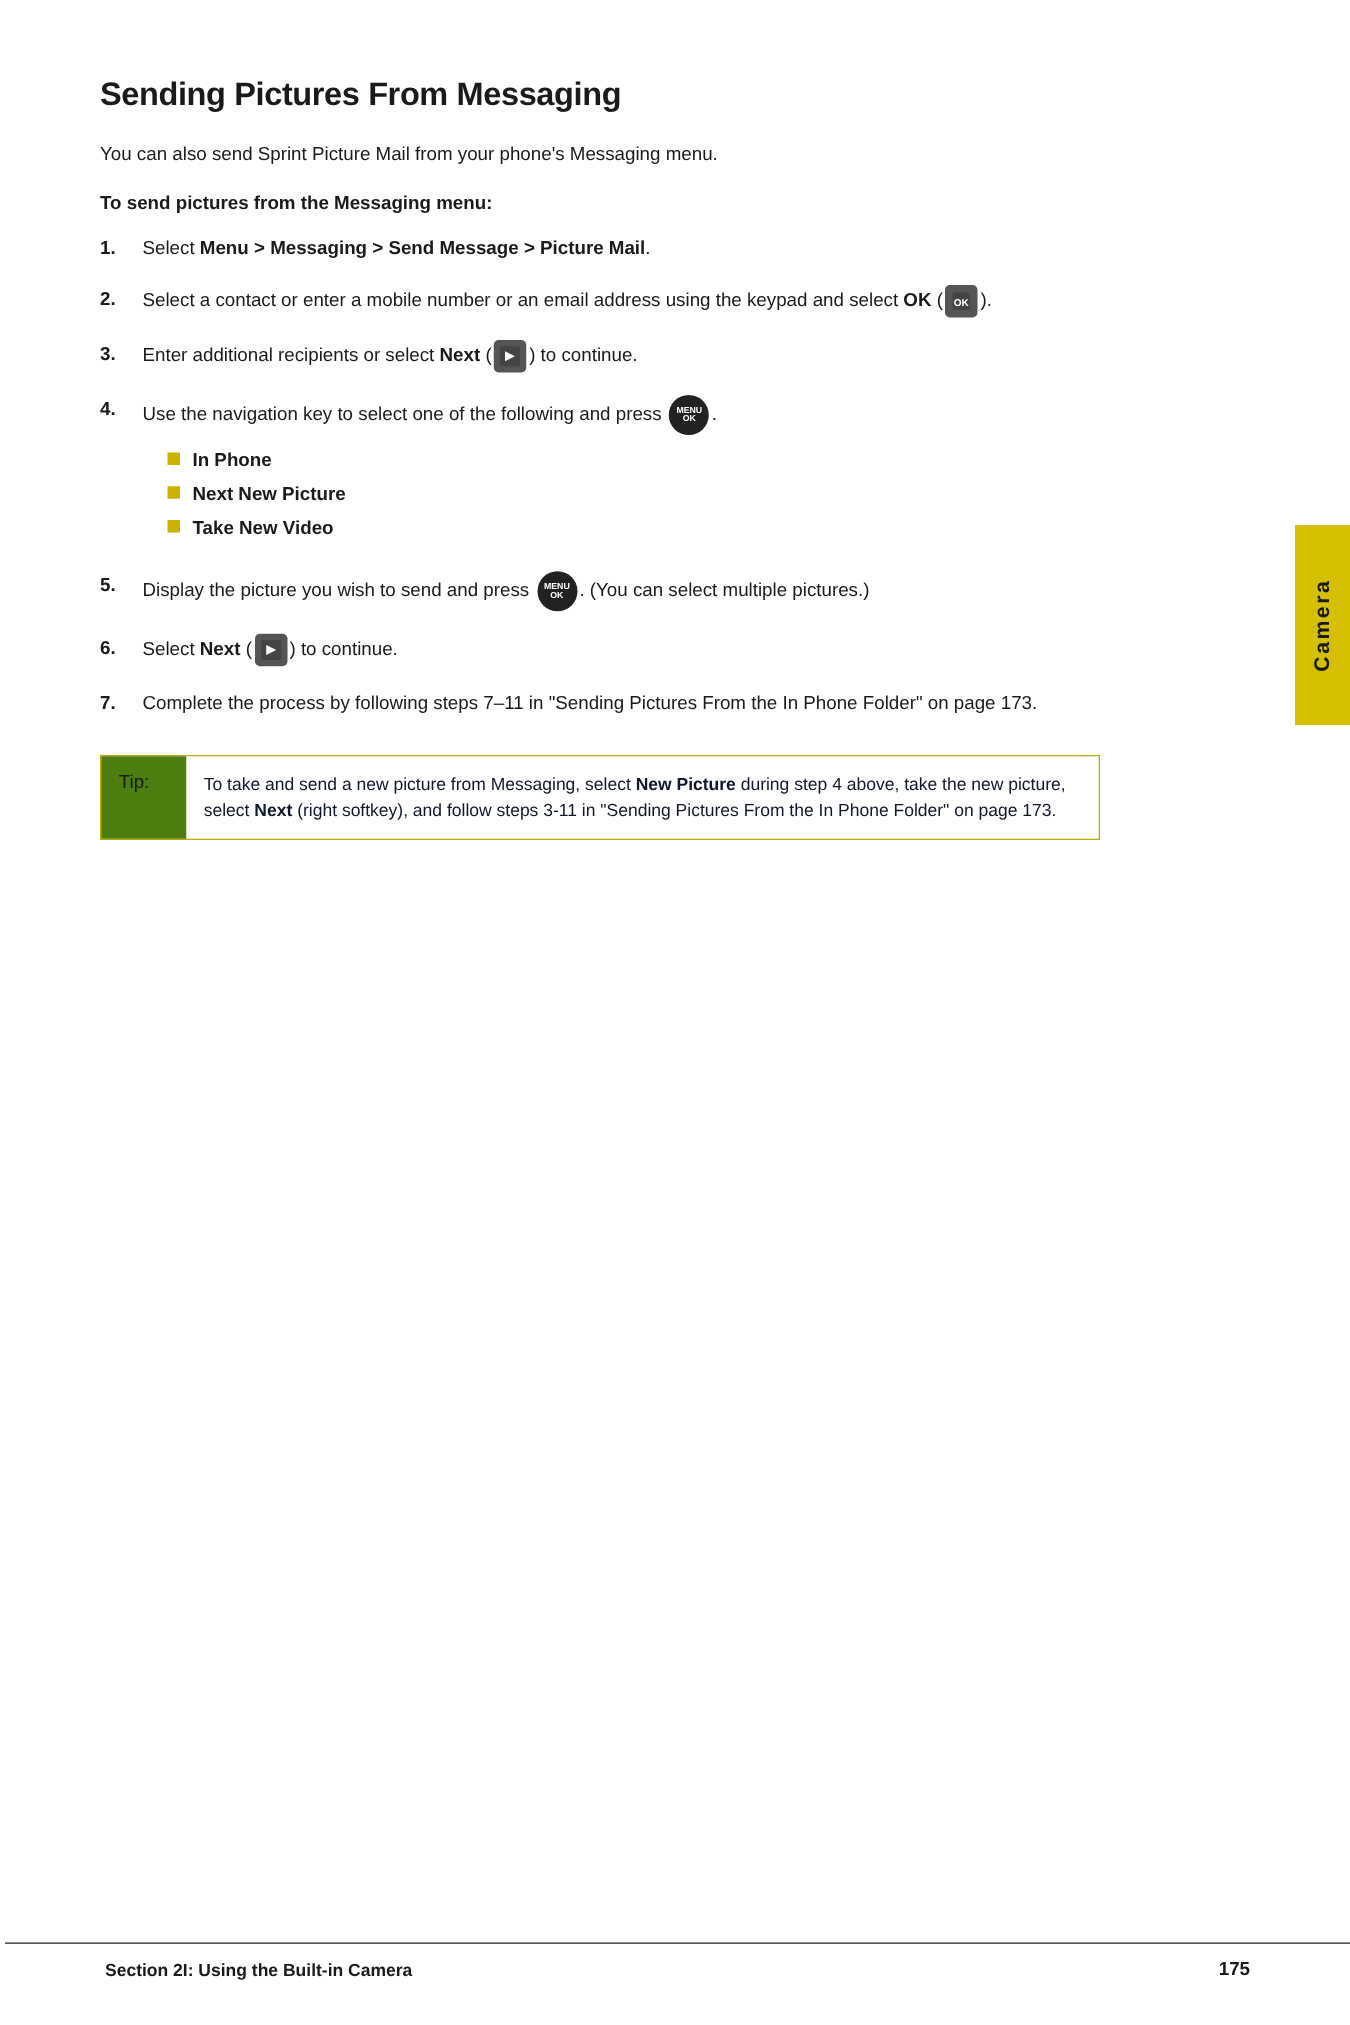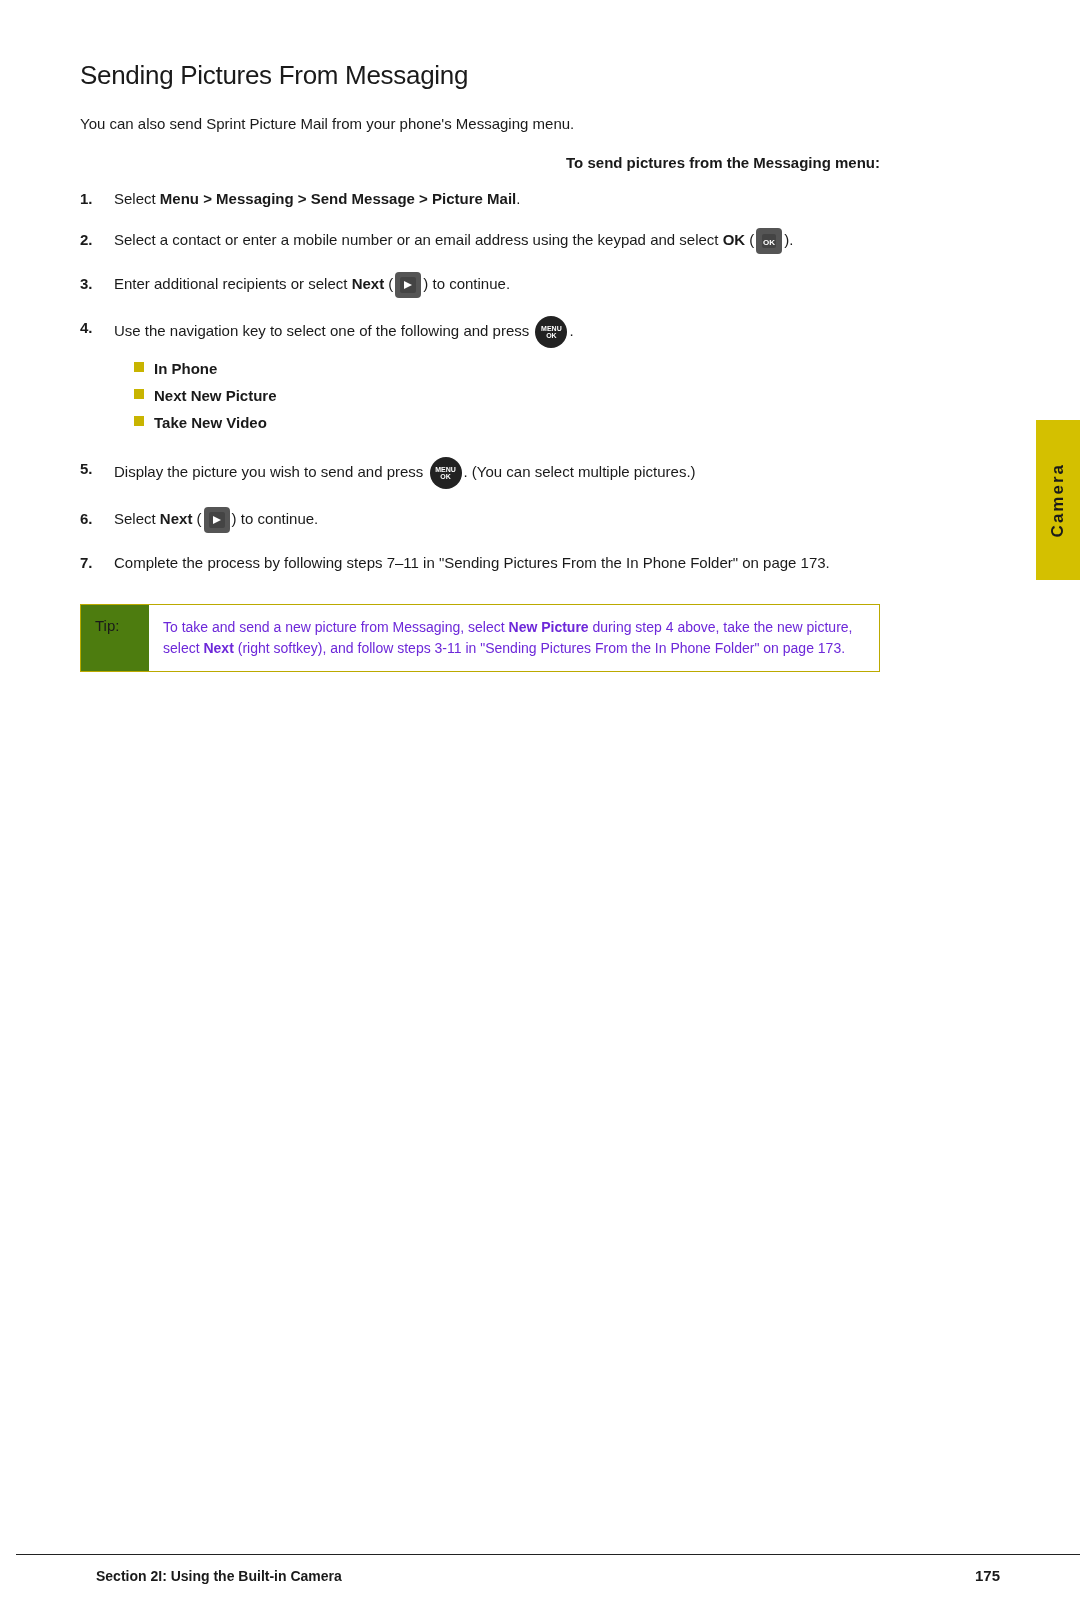--- a/index.html
+++ b/index.html
@@ -12,34 +12,33 @@
       min-height: 1620px;
       position: relative;
       overflow: hidden;
     }
     .page-content {
       padding: 60px 80px 80px 80px;
       max-width: 960px;
     }
     h1.page-title {
       font-size: 26px;
-      font-weight: 400;
+      font-weight: 700;
       margin-bottom: 22px;
       letter-spacing: -0.3px;
     }
     .intro-text {
       font-size: 15px;
       margin-bottom: 18px;
       line-height: 1.5;
     }
     .section-label {
       font-size: 15px;
       font-weight: 700;
       margin-bottom: 16px;
-      text-align: right;
     }
     ol.steps {
       list-style: none;
       counter-reset: step-counter;
       padding-left: 0;
     }
     ol.steps > li {
       counter-increment: step-counter;
       display: flex;
       align-items: flex-start;
@@ -127,26 +126,26 @@
       display: flex;
       align-items: flex-start;
       min-width: 68px;
       justify-content: flex-start;
       text-align: right;
     }
     .tip-content {
       padding: 12px 14px;
       font-size: 14px;
       line-height: 1.5;
-      color: #6d28d9;
+      color: #0f172a;
     }
     .footer {
       position: absolute;
       bottom: 36px;
-      left: 16px;
+      left: 4px;
       right: 0;
       display: flex;
       justify-content: space-between;
       align-items: center;
       padding: 0 80px;
       border-top: 1.5px solid #222;
       padding-top: 12px;
     }
     .footer-left {
       font-size: 14px;

